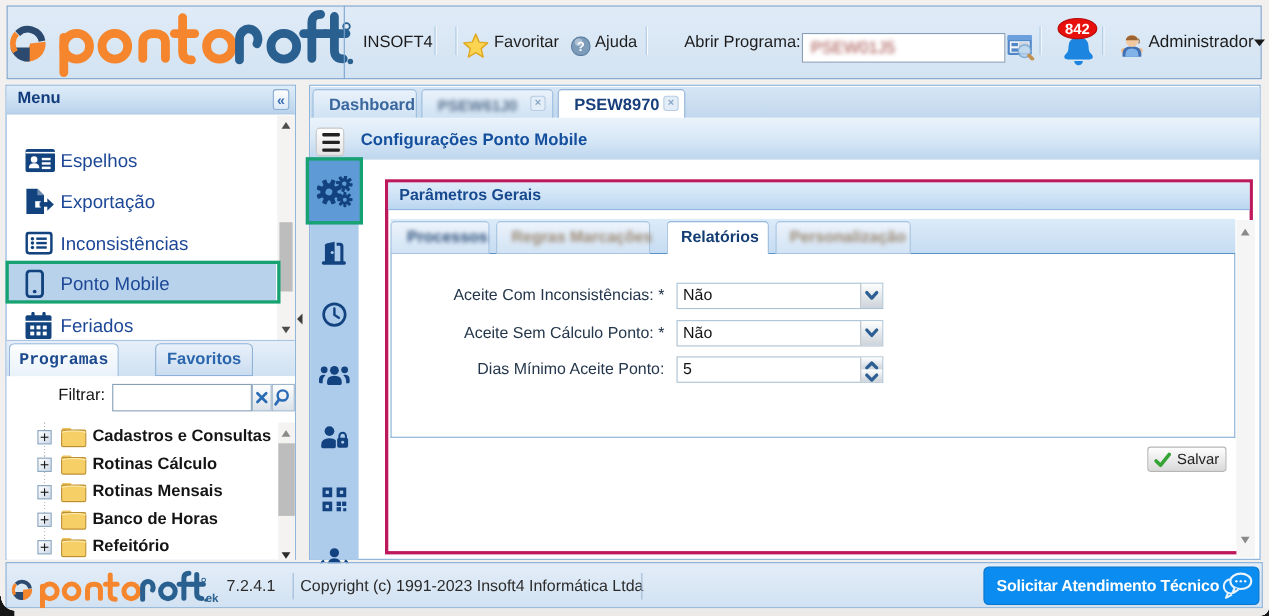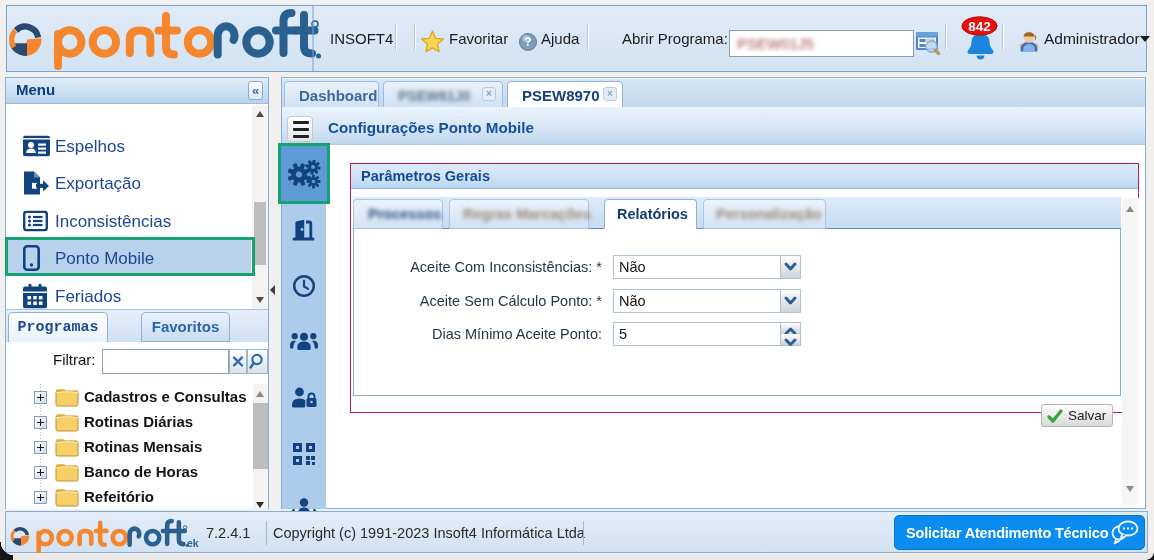--- a/index.html
+++ b/index.html
@@ -41,21 +41,21 @@
 .ttab.inact { background:linear-gradient(#eaf2fb,#cfe1f3); }
 .ttab.act { background:#fff; border-color:#8fb2d8; }
 .tclose { position:absolute; top:5px; width:14px; height:14px; border:1px solid #b7cce2; border-radius:3px; background:#e3edf8; color:#8aa6c4; font-size:10px; font-weight:bold; text-align:center; line-height:12px; }
 #toolbar { position:absolute; left:0; top:29px; width:863px; height:38px; background:linear-gradient(#ebf3fb 0%,#d7e7f6 55%,#bed6ee 100%); border-bottom:1px solid #aecbe8; }
 #hambtn { position:absolute; left:5px; top:9px; width:26px; height:26px; border:1px solid #c8c8c8; border-radius:4px; background:linear-gradient(#ffffff,#e3e3e3); }
 #hambtn span { position:absolute; left:5px; width:16px; height:3px; background:#222; border-radius:1px; }
 #ctitle { position:absolute; left:46px; top:12px; font-size:15.2px; font-weight:bold; color:#14509e; }
 #rail { position:absolute; left:0; top:67px; width:44px; height:364px; background:#adcbea; }
 .railic { position:absolute; left:50%; transform:translate(-50%,-50%); }
 #gearbox { position:absolute; left:-4px; top:65px; width:52px; height:61px; border:3px solid #17a371; background:#5e9ad6; z-index:4; }
-#panel { position:absolute; left:68px; top:85px; width:789px; height:250px; border:1px solid #be185d; background:#fff; }
+#panel { position:absolute; left:68px; top:85px; width:789px; height:341px; border:3px solid #be185d; background:#fff; }
 #panelhdr { position:absolute; left:0; top:0; width:100%; height:25px; background:linear-gradient(#ddebfa 0%,#cfe3f6 50%,#bad6f0 100%); border-bottom:1px solid #8fb7e0; }
 #panelhdr .t { position:absolute; left:10px; top:4px; font-size:14.5px; font-weight:bold; color:#17498f; }
 #itabstrip { position:absolute; left:2px; top:33px; width:768px; height:32px; background:linear-gradient(#dcebf9,#c6dcf2); border-bottom:1px solid #5a90c8; }
 .ptab span { white-space:nowrap; } .ptab { position:absolute; top:2px; height:30px; border:1px solid #a9c5e2; border-radius:4px 4px 0 0; font-weight:bold; font-size:14.5px; text-align:center; }
 .ptab.inact { background:linear-gradient(#ecf3fb,#d2e3f4); }
 .ptab.act { background:#fff; border-color:#8fb2d8; border-bottom:1px solid #fff; height:31px; color:#143d73; }
 #itabbody { position:absolute; left:2px; top:65px; width:768px; height:167px; border:1px solid #86aed6; border-top:none; background:#fff; }
 .frow { position:absolute; left:0; width:100%; height:24px; }
 .flabel { position:absolute; right:518px; top:4px; font-size:14.5px; color:#24364b; white-space:nowrap; }
 .ffield { position:absolute; left:259px; top:0; width:188px; height:24px; background:#fff; border:1px solid #abc2d4; }
@@ -254,21 +254,21 @@
         </svg>
         <span class="tx">Cadastros e Consultas</span>
       </div>
     <div class="trow" style="top:68px">
         <span class="exp"></span>
         <svg style="position:absolute;left:49px;top:2px" width="24" height="20" viewBox="0 0 24 20">
           <rect x="1" y="2" width="9" height="5" rx="1.5" fill="#edc35e"></rect>
           <rect x="1" y="4" width="22" height="15" rx="1.5" fill="#f6cf67" stroke="#bd8f33" stroke-width="1"></rect>
           <path d="M1,6.5 q11,-2.5 22,0 v-1 q-11,-2.5 -22,0 z" fill="#fdeeb3"></path>
         </svg>
-        <span class="tx">Rotinas Diárias</span>
+        <span class="tx">Rotinas Cálculo</span>
       </div>
     <div class="trow" style="top:93px">
         <span class="exp"></span>
         <svg style="position:absolute;left:49px;top:2px" width="24" height="20" viewBox="0 0 24 20">
           <rect x="1" y="2" width="9" height="5" rx="1.5" fill="#edc35e"></rect>
           <rect x="1" y="4" width="22" height="15" rx="1.5" fill="#f6cf67" stroke="#bd8f33" stroke-width="1"></rect>
           <path d="M1,6.5 q11,-2.5 22,0 v-1 q-11,-2.5 -22,0 z" fill="#fdeeb3"></path>
         </svg>
         <span class="tx">Rotinas Mensais</span>
       </div>

